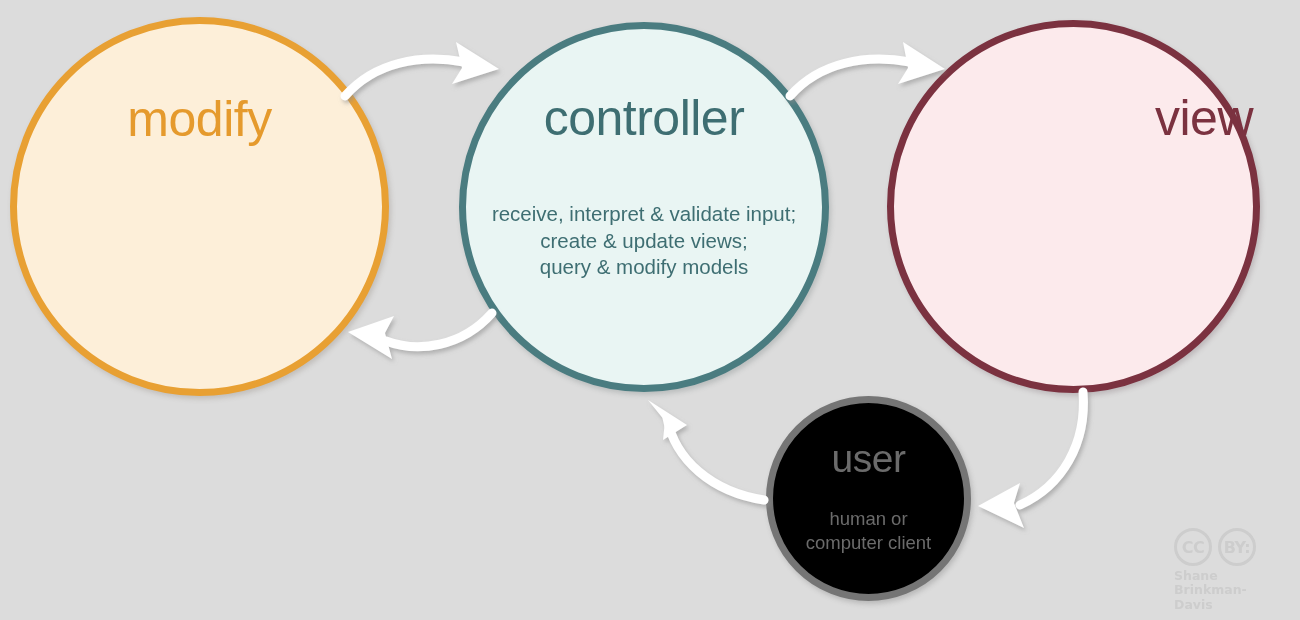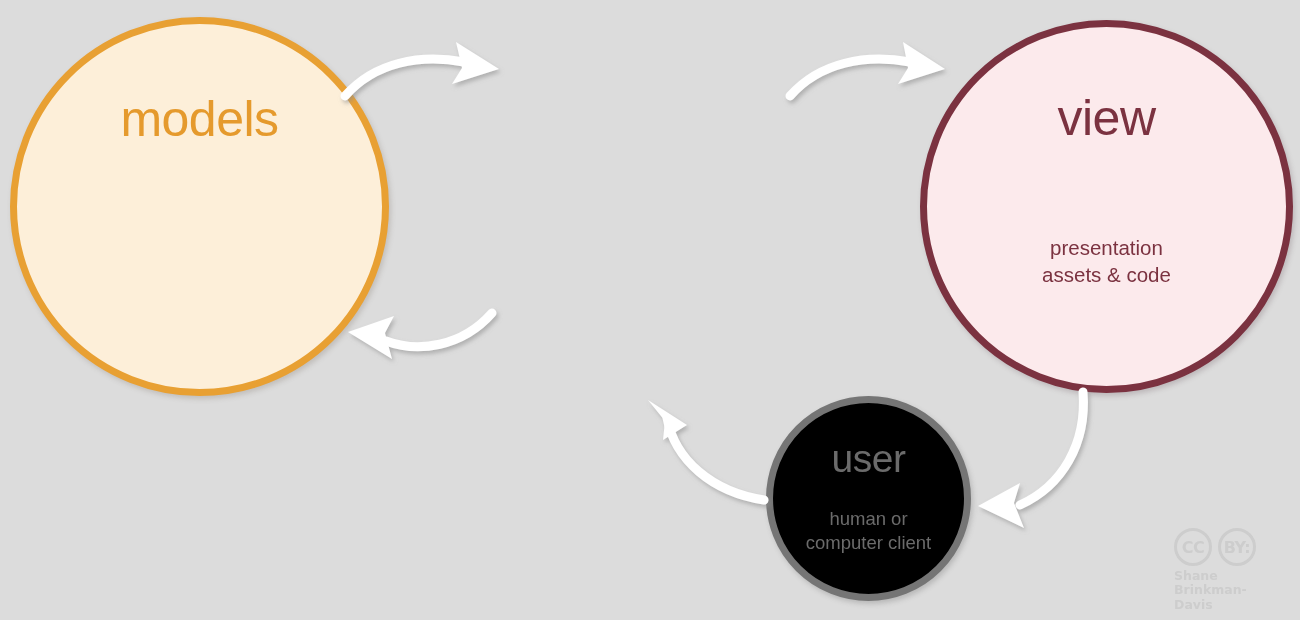--- a/index.html
+++ b/index.html
@@ -71,25 +71,26 @@
     margin-top: 64px;
   }
   #node-controller .desc {
     font-size: 20.5px;
     color: #3e6e72;
     margin-top: 58px;
   }
 
   
   #node-view {
-    left: 920px; top: 20px;
+    left: 887px; top: 20px;
     width: 373px; height: 373px;
     background: #fceaec;
     border: 7px solid #7b3240;
     box-shadow: 2px 3px 5px rgba(110,95,100,0.28);
+    align-items: flex-end;
   }
   #node-view .title {
     font-size: 50px;
     color: #7b3240;
     margin-top: 66px;
   }
   #node-view .desc {
     font-size: 20.5px;
     color: #7b3240;
     margin-top: 92px;
@@ -192,27 +193,30 @@
       <path d="M 1024,528 L 978,506 L 1020,483 L 1014,503 Z" fill="#ffffff"></path>
     </g>
 
     <g filter="url(#arrowShadow)">
       <path d="M 764,500 C 712,492 675,460 667,418" fill="none" stroke="#ffffff" stroke-width="9" stroke-linecap="round"></path>
       <path d="M 648,400 L 687,425 L 663,440 L 665,421 Z" fill="#ffffff"></path>
     </g>
   </svg>
 
   <div class="node" id="node-model">
-    <div class="title">models</div>
-  </div>
-
+    <div class="title">modify</div>
+  </div>
+
+  <div class="node" id="node-controller">
+    <div class="title">controller</div>
+    <div class="desc">receive, interpret &amp; validate input;<br>create &amp; update views;<br>query &amp; modify models</div>
+  </div>
 
   <div class="node" id="node-view">
     <div class="title">view</div>
-    <div class="desc">presentation<br>assets &amp; code</div>
   </div>
 
   <div class="node" id="node-user">
     <div class="title">user</div>
     <div class="desc">human or<br>computer client</div>
   </div>
 
   <div id="cc-badge">
     <div class="marks">
       <div class="mark">CC</div>

